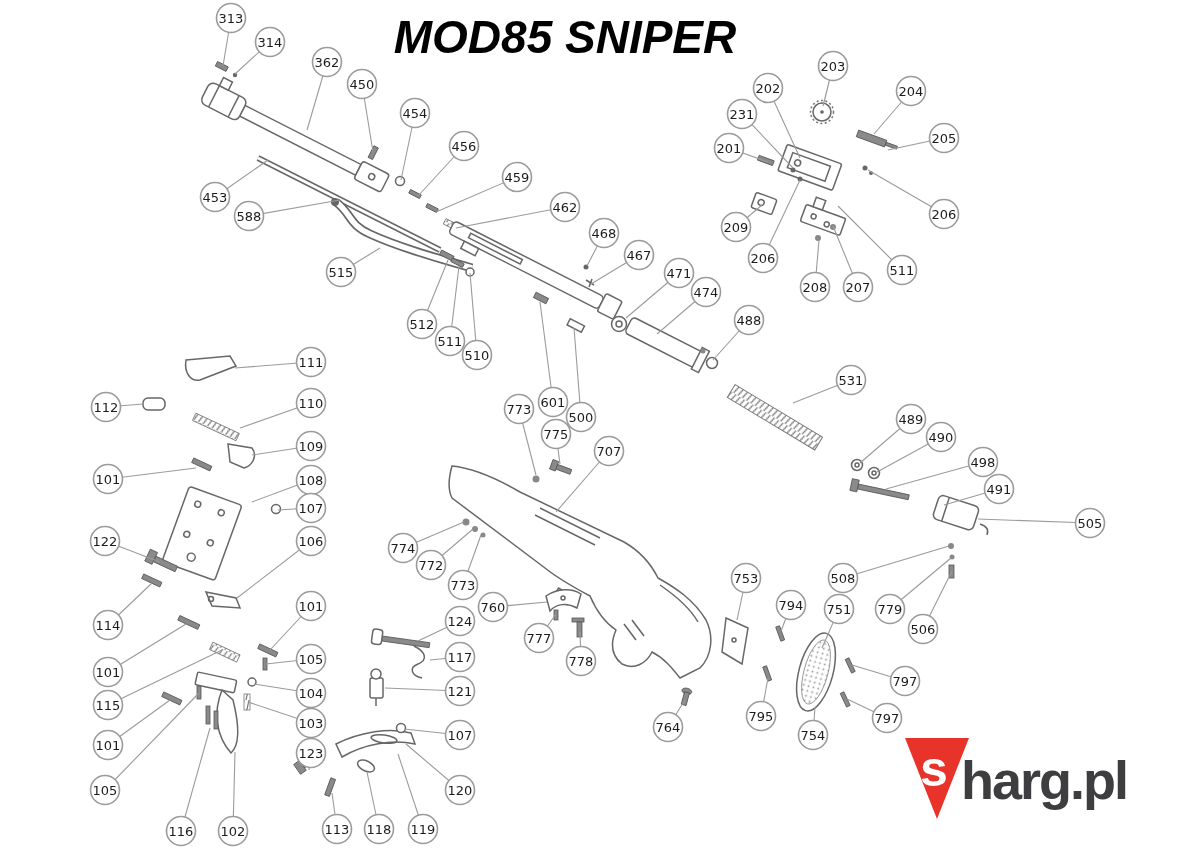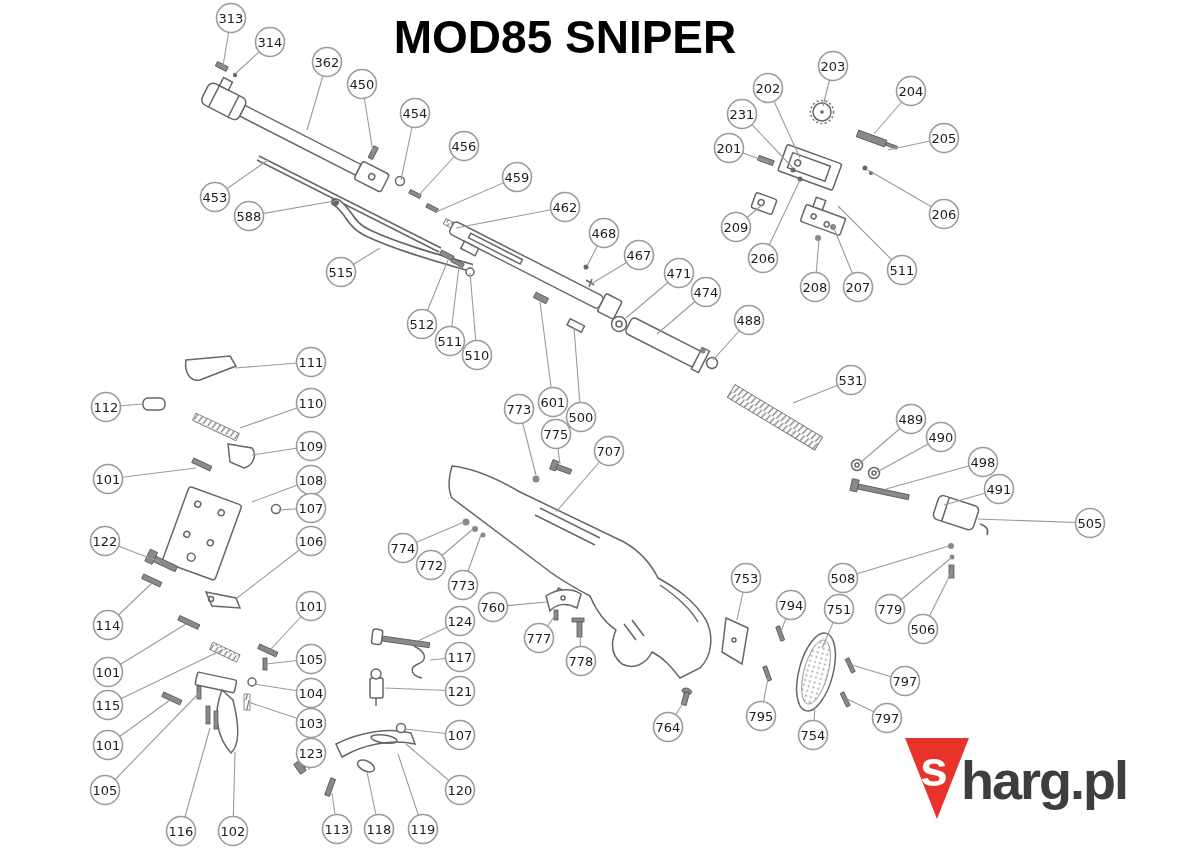--- a/index.html
+++ b/index.html
@@ -1,20 +1,20 @@
 <!DOCTYPE html>
 <html><head>
 <meta charset="utf-8">
 <style>
   html,body{margin:0;padding:0;background:#fff;}
   .stage{position:relative;width:1200px;height:848px;background:#ffffff;overflow:hidden;
          font-family:"DejaVu Sans",sans-serif;}
   .title{position:absolute;top:10px;left:0;width:1130px;text-align:center;
          font-family:"Liberation Sans",sans-serif;font-weight:700;font-size:46px;
-         color:#000;letter-spacing:0px;}
+         color:#000;letter-spacing:0px;font-style:italic;}
   #diagram{position:absolute;left:0;top:0;}
   .leader{stroke:#9b9b9b;stroke-width:1.1;fill:none;}
   .callout{fill:#fff;stroke:#9b9b9b;stroke-width:1.6;}
   .callout-num{font-family:"DejaVu Sans",sans-serif;font-size:13px;fill:#1c1c1c;text-anchor:middle;}
   .logo{position:absolute;left:903px;top:736px;}
   .logo-s{font-family:"Liberation Sans",sans-serif;font-weight:700;font-size:50px;fill:#ffffff;}
   .logo-rest{font-family:"Liberation Sans",sans-serif;font-weight:700;font-size:54px;fill:#3e3e40;letter-spacing:-2px;}
   .part{stroke:#676767;fill:none;stroke-width:1.5;}
   .part-body{stroke:#676767;fill:#ffffff;stroke-width:1.5;}
   .part-solid{stroke:#555;fill:#8a8a8a;stroke-width:0.8;}

